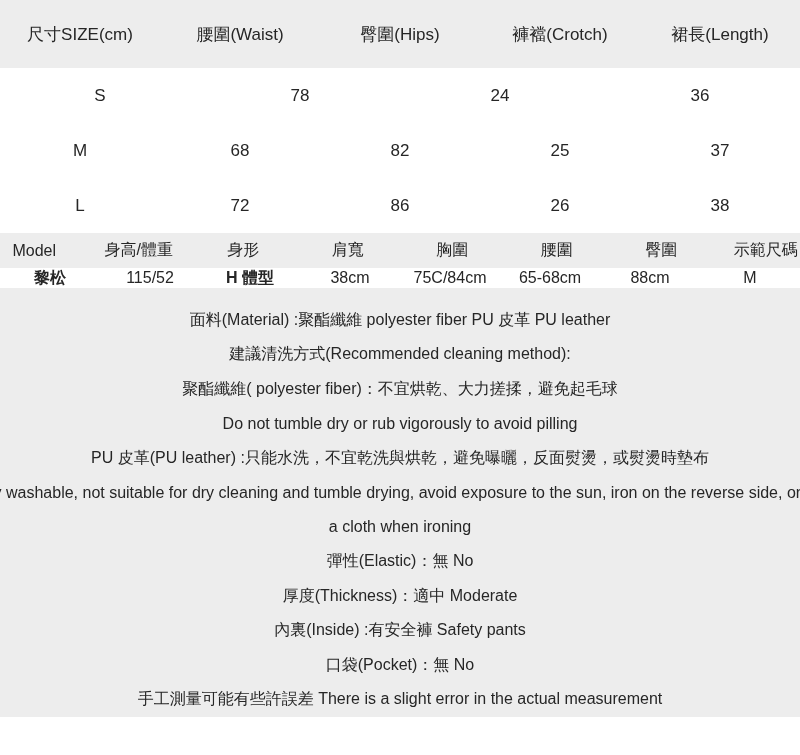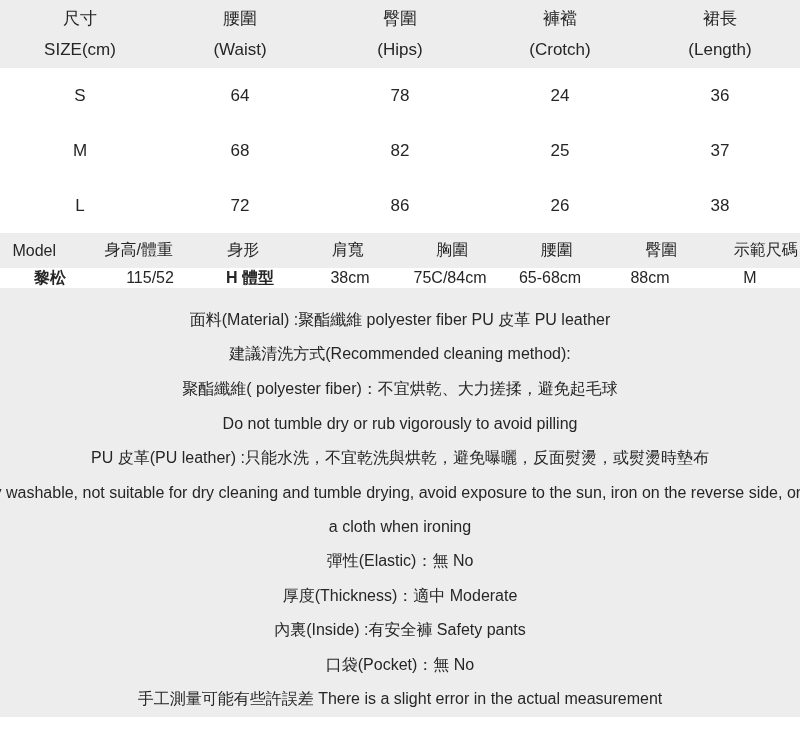--- a/index.html
+++ b/index.html
@@ -23,21 +23,20 @@
   
   .size-header {
     display: flex;
     height: 68px;
     background: #ededed;
     align-items: center;
   }
   .size-header .col {
     flex: 1 1 0;
     display: flex;
-    flex-direction: column;
     align-items: center;
     justify-content: center;
     font-size: 17px;
     line-height: 31px;
   }
   .size-row {
     display: flex;
     height: 55px;
     align-items: center;
   }
@@ -117,21 +116,20 @@
         <span>(Crotch)</span>
       </div>
       <div class="col">
         <span>裙長</span>
         <span>(Length)</span>
       </div>
     </div>
 
     <div class="size-row">
       <div class="cell">S</div>
-      <div class="cell">64</div>
       <div class="cell">78</div>
       <div class="cell">24</div>
       <div class="cell">36</div>
     </div>
     <div class="size-row">
       <div class="cell">M</div>
       <div class="cell">68</div>
       <div class="cell">82</div>
       <div class="cell">25</div>
       <div class="cell">37</div>

